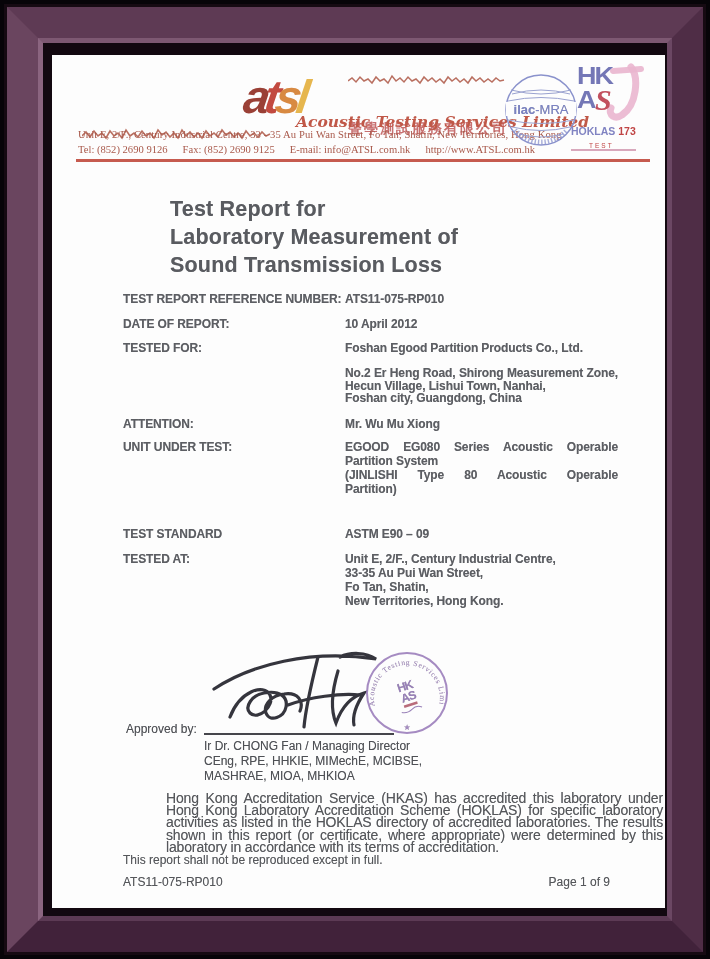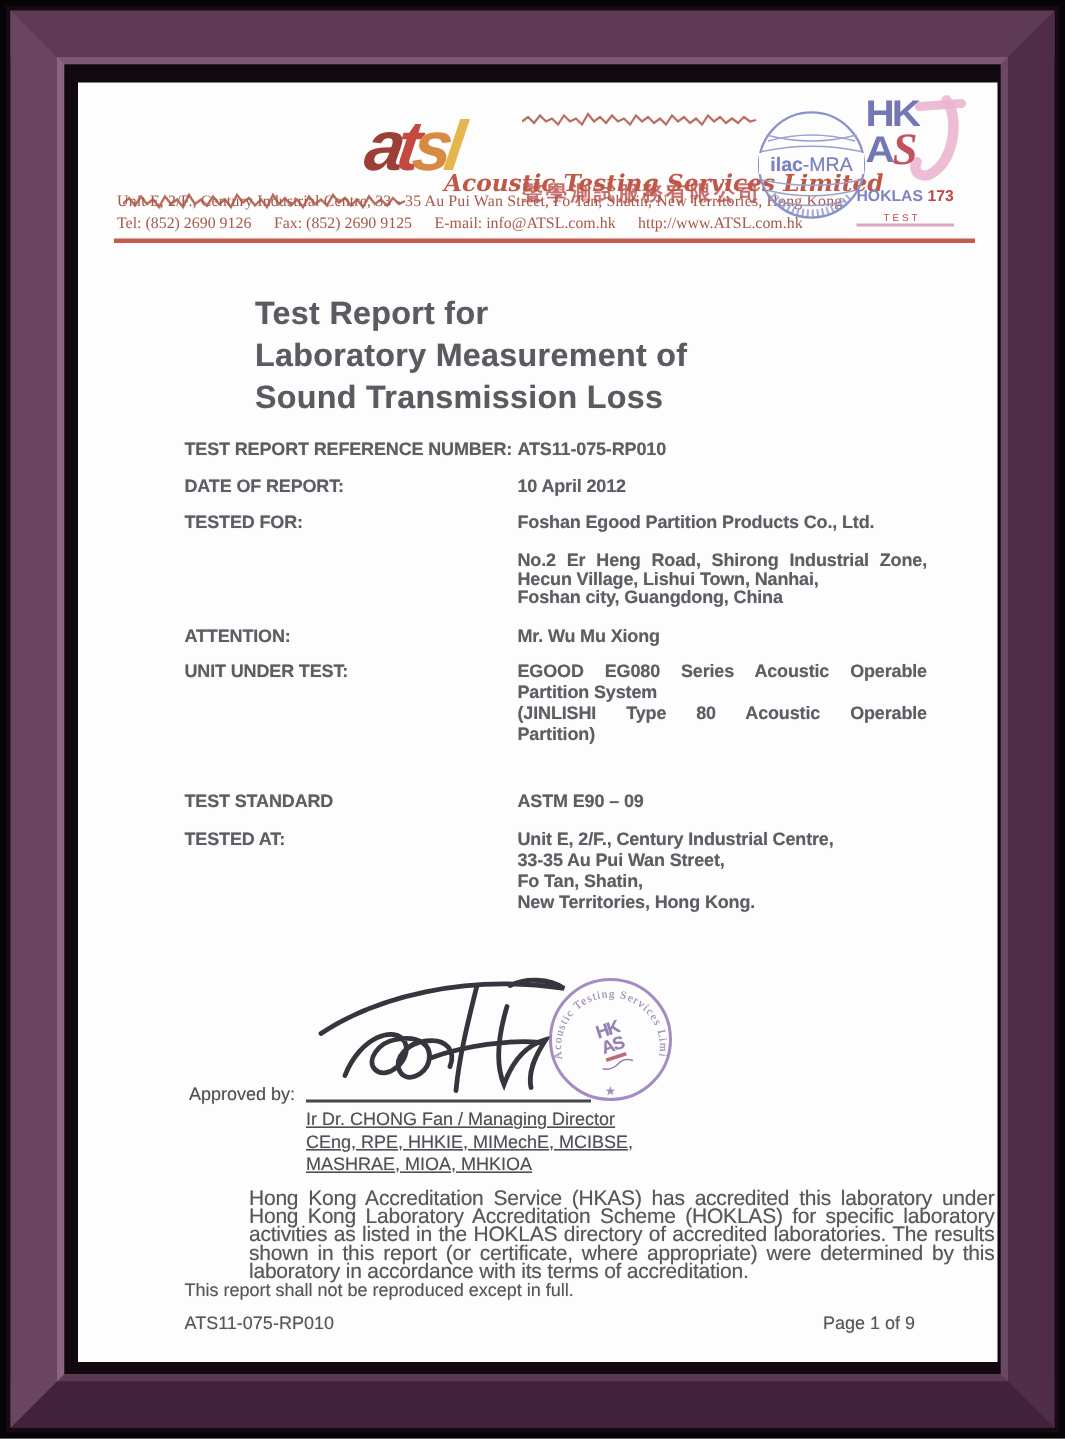--- a/index.html
+++ b/index.html
@@ -52,21 +52,21 @@
        letter-spacing:-.1px;line-height:14px;color:#5c5e63;}
   .row .lbl{position:absolute;left:0;top:0;white-space:nowrap;}
   .row .val{position:absolute;left:222px;top:0;width:273px;}
   .jl{text-align:justify;text-align-last:justify;}
   .addr-block{line-height:12.7px;}
   
   .approved{left:74px;top:667px;font-size:12px;color:#4e5055;font-weight:normal;}
   .sig-svg{left:148px;top:590px;}
   .stamp{left:312px;top:595px;}
   .sigline{left:152px;top:678px;width:190px;height:2px;background:#46464c;}
-  .signame{left:152px;top:684px;font-size:12px;line-height:15px;color:#4e5055;text-decoration:underline;}
+  .signame{left:152px;top:684px;font-size:12px;line-height:15px;color:#4e5055;}
   
   .accnote{left:71px;top:737px;width:497px;font-size:14px;letter-spacing:-.15px;
            line-height:12.2px;text-align:justify;color:#55575b;margin-left:43px;}
   .repnote{left:71px;top:798px;font-size:12px;color:#55575b;}
   .ids{left:71px;top:820px;width:487px;display:flex;justify-content:space-between;
        font-size:12px;color:#55575b;}
 </style>
 </head>
 <body>
 
@@ -135,21 +135,21 @@
   <div class="row" style="top:262px;">
     <span class="lbl">DATE OF REPORT:</span>
     <span class="val">10 April 2012</span>
   </div>
   <div class="row" style="top:286px;">
     <span class="lbl">TESTED FOR:</span>
     <span class="val">Foshan Egood Partition Products Co., Ltd.</span>
   </div>
   <div class="row addr-block" style="top:312px;">
     <div class="val">
-      <div class="jl">No.2 Er Heng Road, Shirong Industrial Zone,</div>
+      <div class="jl">No.2 Er Heng Road, Shirong Measurement Zone,</div>
       <div>Hecun Village, Lishui Town, Nanhai,</div>
       <div>Foshan city, Guangdong, China</div>
     </div>
   </div>
   <div class="row" style="top:362px;">
     <span class="lbl">ATTENTION:</span>
     <span class="val">Mr. Wu Mu Xiong</span>
   </div>
   <div class="row" style="top:385px;">
     <span class="lbl">UNIT UNDER TEST:</span>

